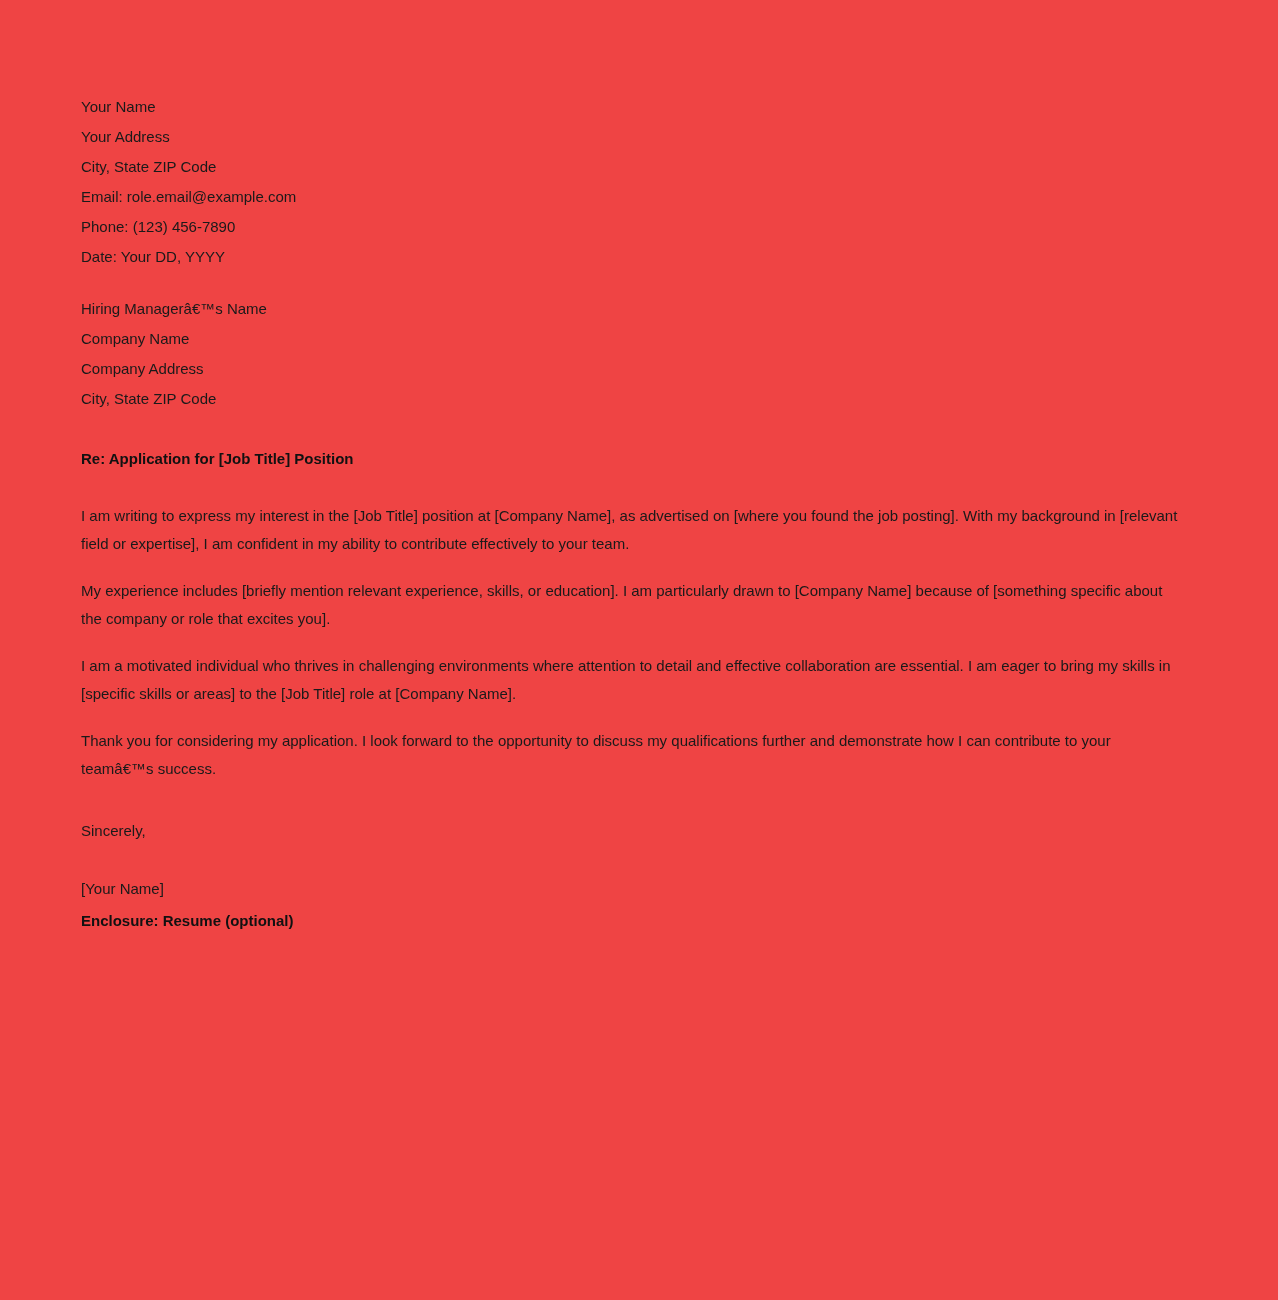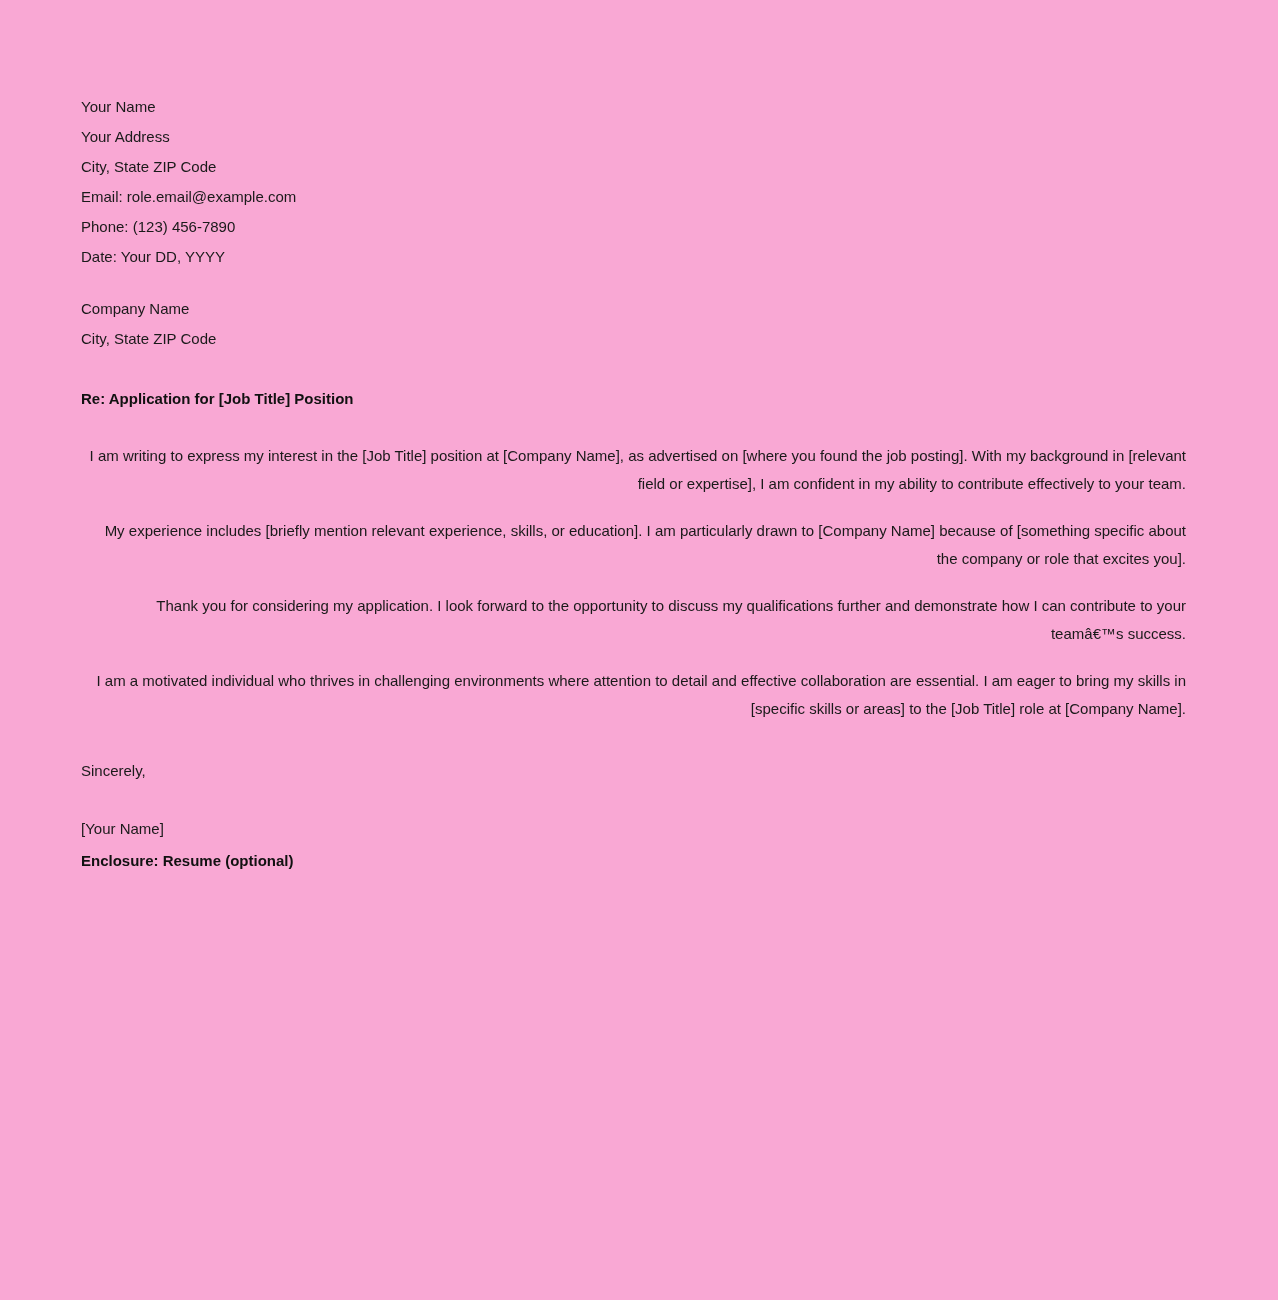--- a/index.html
+++ b/index.html
@@ -11,21 +11,21 @@
     width: 1278px;
     height: 1300px;
     font-family: "Liberation Sans", sans-serif;
     color: #1a1a1a;
     -webkit-font-smoothing: antialiased;
   }
   .page {
     position: relative;
     width: 1278px;
     height: 1300px;
-    background: #f9a8d4;
+    background: #ef4444;
     box-sizing: border-box;
     padding: 92px 92px 0 81px;
   }
   .letter {
     width: 1105px;
   }
   .addr-line {
     font-size: 15px;
     line-height: 30px;
     color: #1a1a1a;
@@ -48,21 +48,21 @@
     font-size: 15px;
     line-height: 28px;
     color: #1a1a1a;
     margin: 0 0 18px 0;
   }
   .para {
     font-size: 15px;
     line-height: 28px;
     color: #1a1a1a;
     margin: 0 0 19px 0;
-    text-align: right;
+    text-align: left;
     white-space: pre-wrap;
   }
   .closing-sincerely {
     font-size: 15px;
     line-height: 28px;
     color: #1a1a1a;
     margin: 34px 0 0 0;
   }
   .closing-name {
     font-size: 15px;
@@ -87,30 +87,32 @@
     <div class="block-sender">
       <div class="addr-line">Your Name</div>
       <div class="addr-line">Your Address</div>
       <div class="addr-line">City, State ZIP Code</div>
       <div class="addr-line">Email: role.email@example.com</div>
       <div class="addr-line">Phone: (123) 456-7890</div>
       <div class="addr-line">Date: Your DD, YYYY</div>
     </div>
 
     <div class="block-recipient">
+      <div class="addr-line">Hiring Managerâ€™s Name</div>
       <div class="addr-line">Company Name</div>
+      <div class="addr-line">Company Address</div>
       <div class="addr-line">City, State ZIP Code</div>
     </div>
 
     <div class="subject">Re: Application for [Job Title] Position</div>
 
 
     <p class="para">I am writing to express my interest in the [Job Title] position at [Company Name], as advertised on [where you found the job posting]. With my background in [relevant field or expertise], I am confident in my ability to contribute effectively to your team.</p>
     <p class="para">My experience includes [briefly mention relevant experience, skills, or education]. I am particularly drawn to [Company Name] because of [something specific about the company or role that excites you].</p>
+    <p class="para">I am a motivated individual who thrives in challenging environments where attention to detail and effective collaboration are essential. I am eager to bring my skills in [specific skills or areas] to the [Job Title] role at [Company Name].</p>
     <p class="para">Thank you for considering my application. I look forward to the opportunity to discuss my qualifications further and demonstrate how I can contribute to your teamâ€™s success.</p>
-    <p class="para">I am a motivated individual who thrives in challenging environments where attention to detail and effective collaboration are essential. I am eager to bring my skills in [specific skills or areas] to the [Job Title] role at [Company Name].</p>
 
     <div class="closing-sincerely">Sincerely,</div>
     <div class="closing-name">[Your Name]</div>
     <div class="closing-enclosure">Enclosure: Resume (optional)</div>
 
   </div>
 </div>
 
 </body></html>

